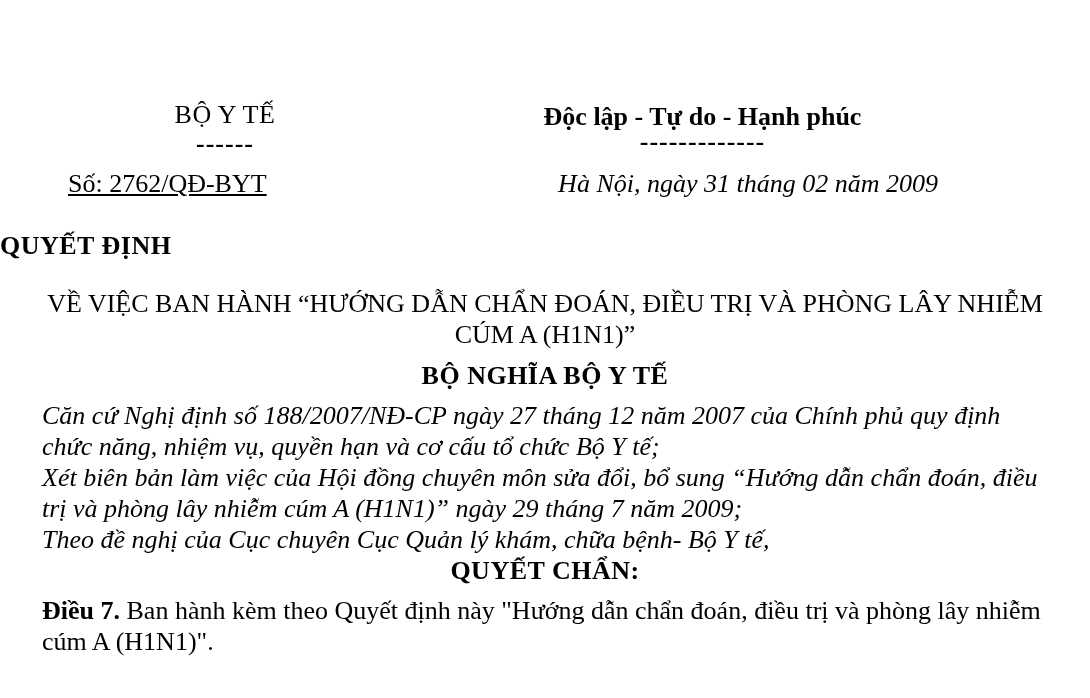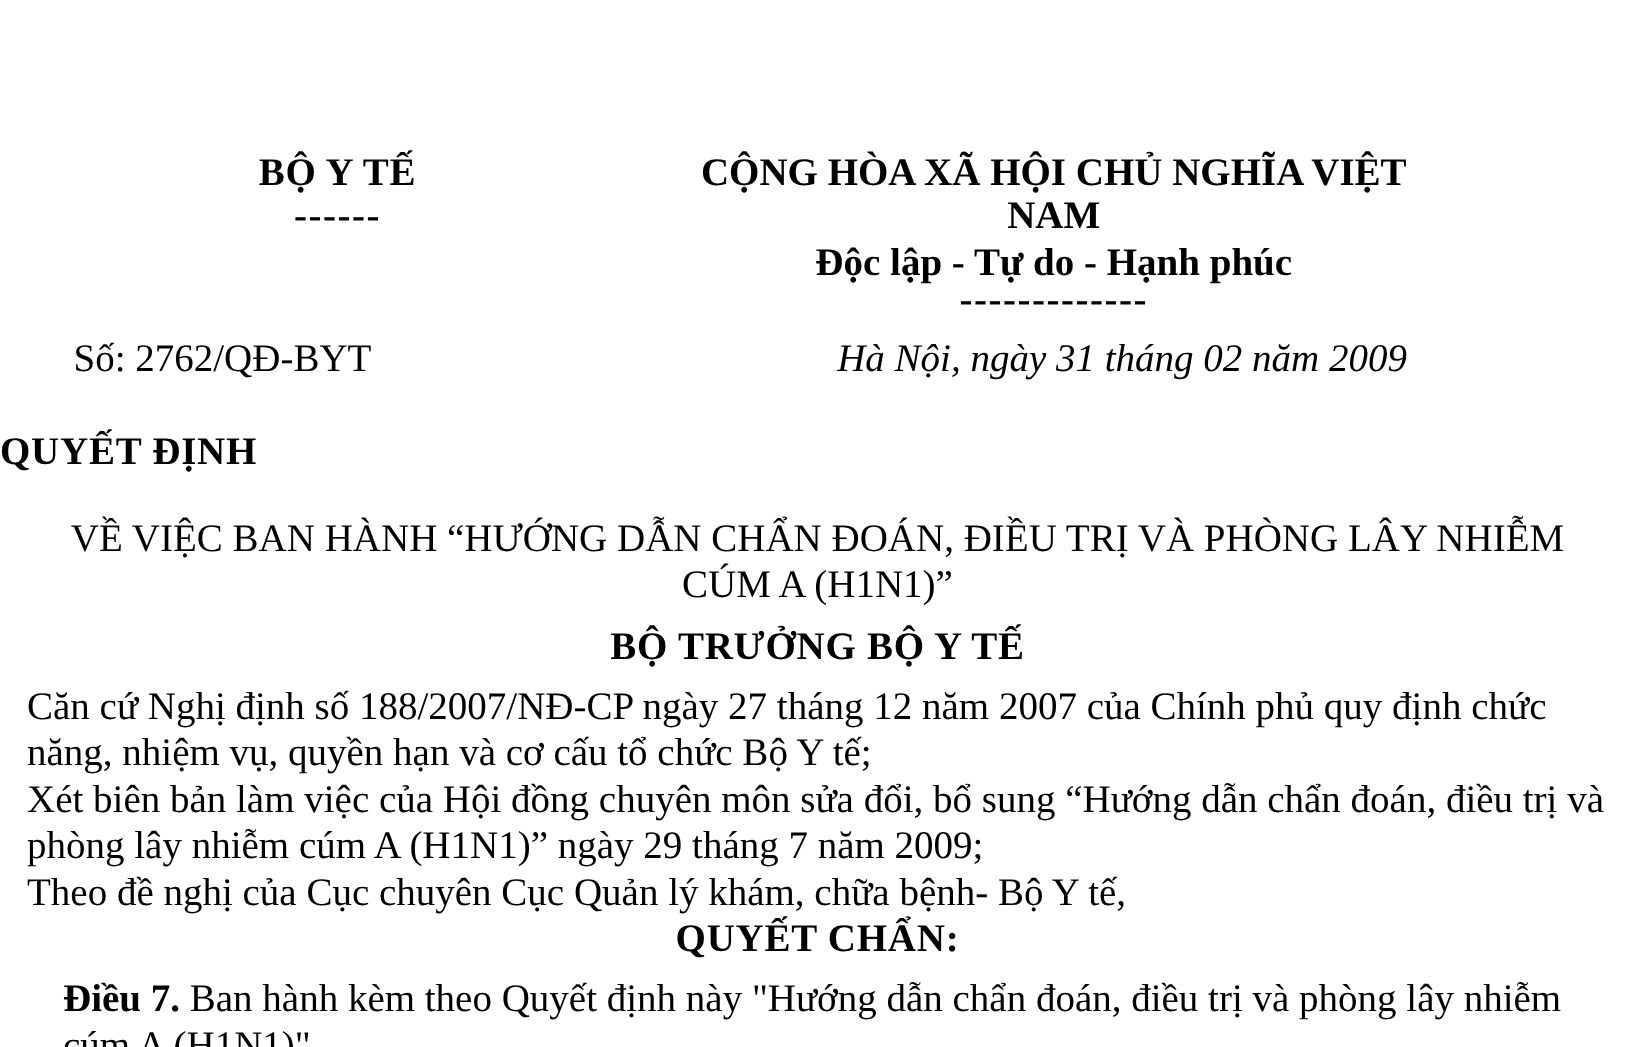--- a/index.html
+++ b/index.html
@@ -10,68 +10,67 @@
     color: #000000;
     font-size: 26px;
     overflow: hidden;
   }
   .page { width: 1090px; height: 698px; padding-top: 100px; background: #ffffff; }
 
   
   .header { display: flex; align-items: flex-start; }
   .header-left { width: 450px; text-align: center; }
   .header-right { width: 505px; margin-left: auto; margin-right: 135px; text-align: center; }
-  .org { font-weight: bold; line-height: 30px; letter-spacing: .5px; }
+  .org { font-weight: normal; line-height: 30px; letter-spacing: .5px; }
   .divider { font-weight: bold; line-height: 20px; letter-spacing: 1px; }
   .divider.left { margin-top: 4px; }
   .country { font-weight: bold; line-height: 29px; }
   .motto { font-weight: bold; line-height: 29px; margin-top: 2px; }
   .divider.right { margin-top: 2px; line-height: 18px; }
 
   .num-row { display: flex; margin-top: 14px; line-height: 32px; }
-  .doc-number { margin-left: 49px; }
+  .doc-number { margin-left: 68px; text-decoration: underline; }
   .dateline { font-style: italic; margin-left: auto; margin-right: 152px; }
 
   
   .decision-heading { text-align: left; font-weight: bold; margin-top: 30px; line-height: 32px; letter-spacing: .5px; }
   .subject { text-align: center; margin-top: 26px; line-height: 31px; padding: 0 40px; }
   .issuer-heading { text-align: center; font-weight: bold; margin-top: 10px; line-height: 32px; letter-spacing: .5px; }
-  .preamble { padding: 0 18px; margin-top: 8px; line-height: 31px; }
+  .preamble { font-style: italic; padding: 0 42px; margin-top: 8px; line-height: 31px; }
   .preamble p { margin: 0; }
   .decides-heading { text-align: center; font-weight: bold; line-height: 32px; letter-spacing: .5px; }
   .article { padding: 0 42px; margin-top: 8px; line-height: 31px; }
   .article .label { font-weight: bold; }
 </style>
 </head>
 <body>
 
 <div class="page">
 
   <div class="header">
     <div class="header-left">
       <div class="org">BỘ Y TẾ</div>
       <div class="divider left">------</div>
     </div>
     <div class="header-right">
-      <div class="country">CỘNG HÒA XÃ HỘI CHỦ NGHĨA VIỆT NAM</div>
       <div class="motto">Độc lập - Tự do - Hạnh phúc</div>
       <div class="divider right">-------------</div>
     </div>
   </div>
 
   <div class="num-row">
     <div class="doc-number">Số: 2762/QĐ-BYT</div>
     <div class="dateline">Hà Nội, ngày 31 tháng 02 năm 2009</div>
   </div>
 
   <div class="decision-heading">QUYẾT ĐỊNH</div>
 
   <div class="subject">VỀ VIỆC BAN HÀNH “HƯỚNG DẪN CHẨN ĐOÁN, ĐIỀU TRỊ VÀ PHÒNG LÂY NHIỄM CÚM A (H1N1)”</div>
 
-  <div class="issuer-heading">BỘ TRƯỞNG BỘ Y TẾ</div>
+  <div class="issuer-heading">BỘ NGHĨA BỘ Y TẾ</div>
 
   <div class="preamble">
     <p>Căn cứ Nghị định số 188/2007/NĐ-CP ngày 27 tháng 12 năm 2007 của Chính phủ quy định chức năng, nhiệm vụ, quyền hạn và cơ cấu tổ chức Bộ Y tế;</p>
     <p>Xét biên bản làm việc của Hội đồng chuyên môn sửa đổi, bổ sung “Hướng dẫn chẩn đoán, điều trị và phòng lây nhiễm cúm A (H1N1)” ngày 29 tháng 7 năm 2009;</p>
     <p>Theo đề nghị của Cục chuyên Cục Quản lý khám, chữa bệnh- Bộ Y tế,</p>
   </div>
 
   <div class="decides-heading">QUYẾT CHẨN:</div>
 
   <p class="article"><span class="label">Điều 7.</span><span> Ban hành kèm theo Quyết định này "Hướng dẫn chẩn đoán, điều trị và phòng lây nhiễm cúm A (H1N1)".</span></p>

